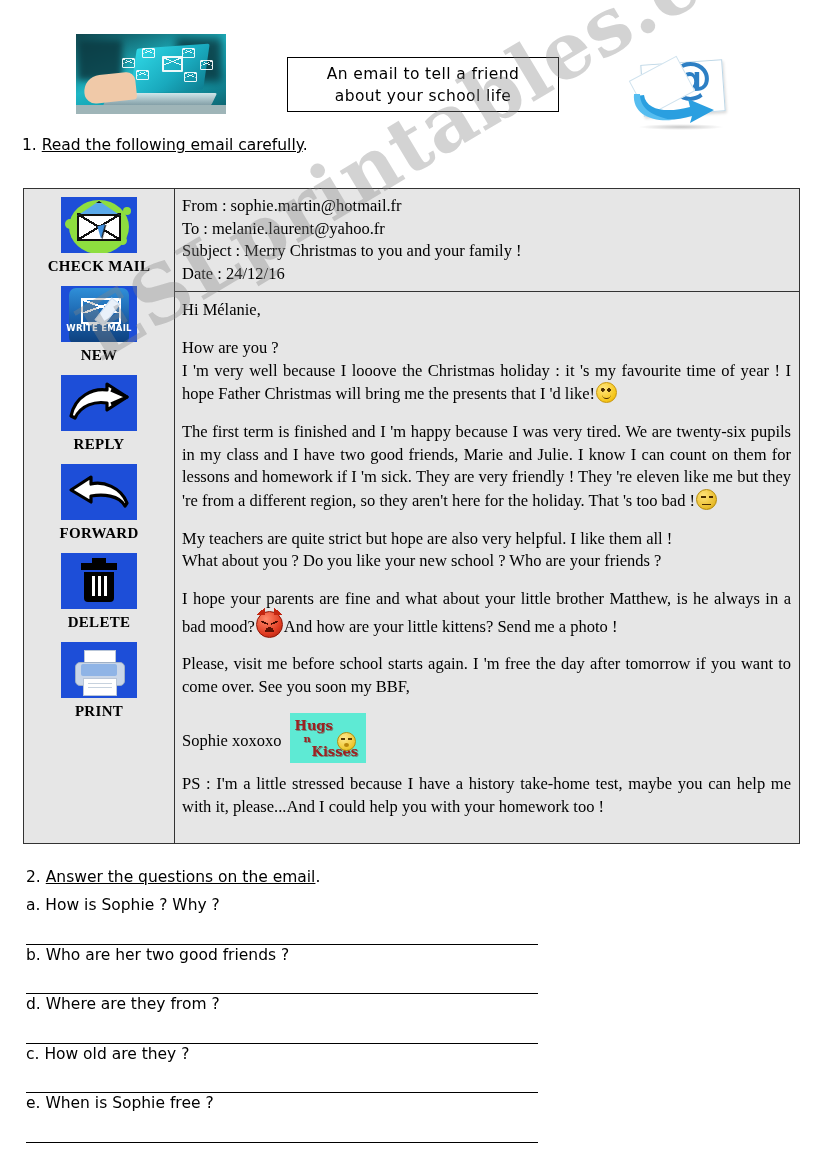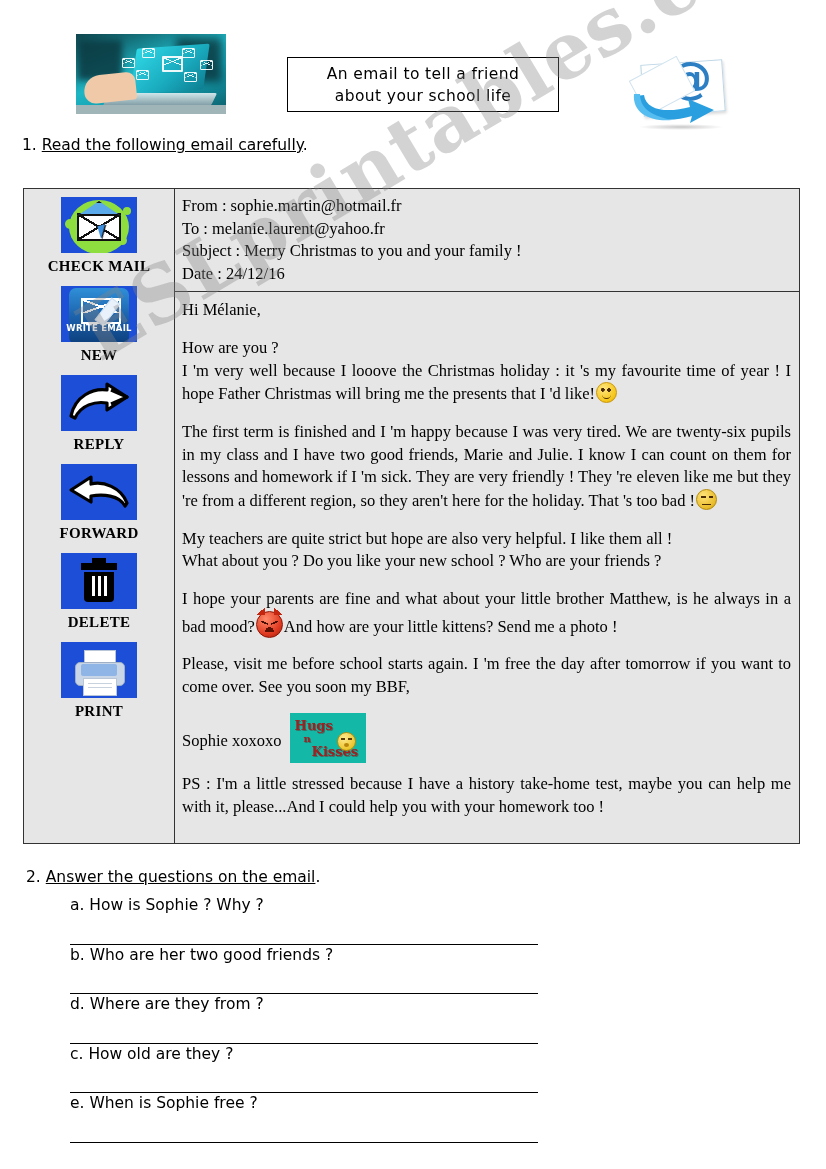--- a/index.html
+++ b/index.html
@@ -354,21 +354,21 @@
     content:""; position:absolute; left:4px; top:8px; width:17px; height:12px;
     background:
       linear-gradient(24deg, transparent 44%, #4a0d02 44%, #4a0d02 62%, transparent 62%) no-repeat 0 0 / 7px 6px,
       linear-gradient(-24deg, transparent 44%, #4a0d02 44%, #4a0d02 62%, transparent 62%) no-repeat 100% 0 / 7px 6px,
       radial-gradient(ellipse at 50% 100%, #5e1103 48%, transparent 50%) no-repeat 50% 100% / 13px 7px;
   }
 
   .hugs-img {
     display: inline-block;
     width: 76px; height: 50px;
-    background: #14b8a6;
+    background: #5eead4;
     position: relative;
     vertical-align: -17px;
     margin: 0 4px;
     overflow: hidden;
   }
   .hugs-img .w1, .hugs-img .w2, .hugs-img .w3 {
     position: absolute;
     font-family: "DejaVu Serif", serif;
     font-weight: 700;
     color: #9c2121;
@@ -421,21 +421,20 @@
   }
   .qitem {
     font-family: "DejaVu Sans", sans-serif;
     font-size: 15.5px;
     color: #000000;
     height: 49.5px;
     border-bottom: 1.4px solid #000000;
     box-sizing: border-box;
     padding-top: 1px;
     white-space: nowrap;
-    margin-left: 44px;
   }
   .qitem.first { border-bottom: 1.4px solid #000000; }
   .qtail {
     height: 49px;
     border-bottom: 1.4px solid #000000;
     box-sizing: border-box;
   }
 </style>
 </head>
 <body>

